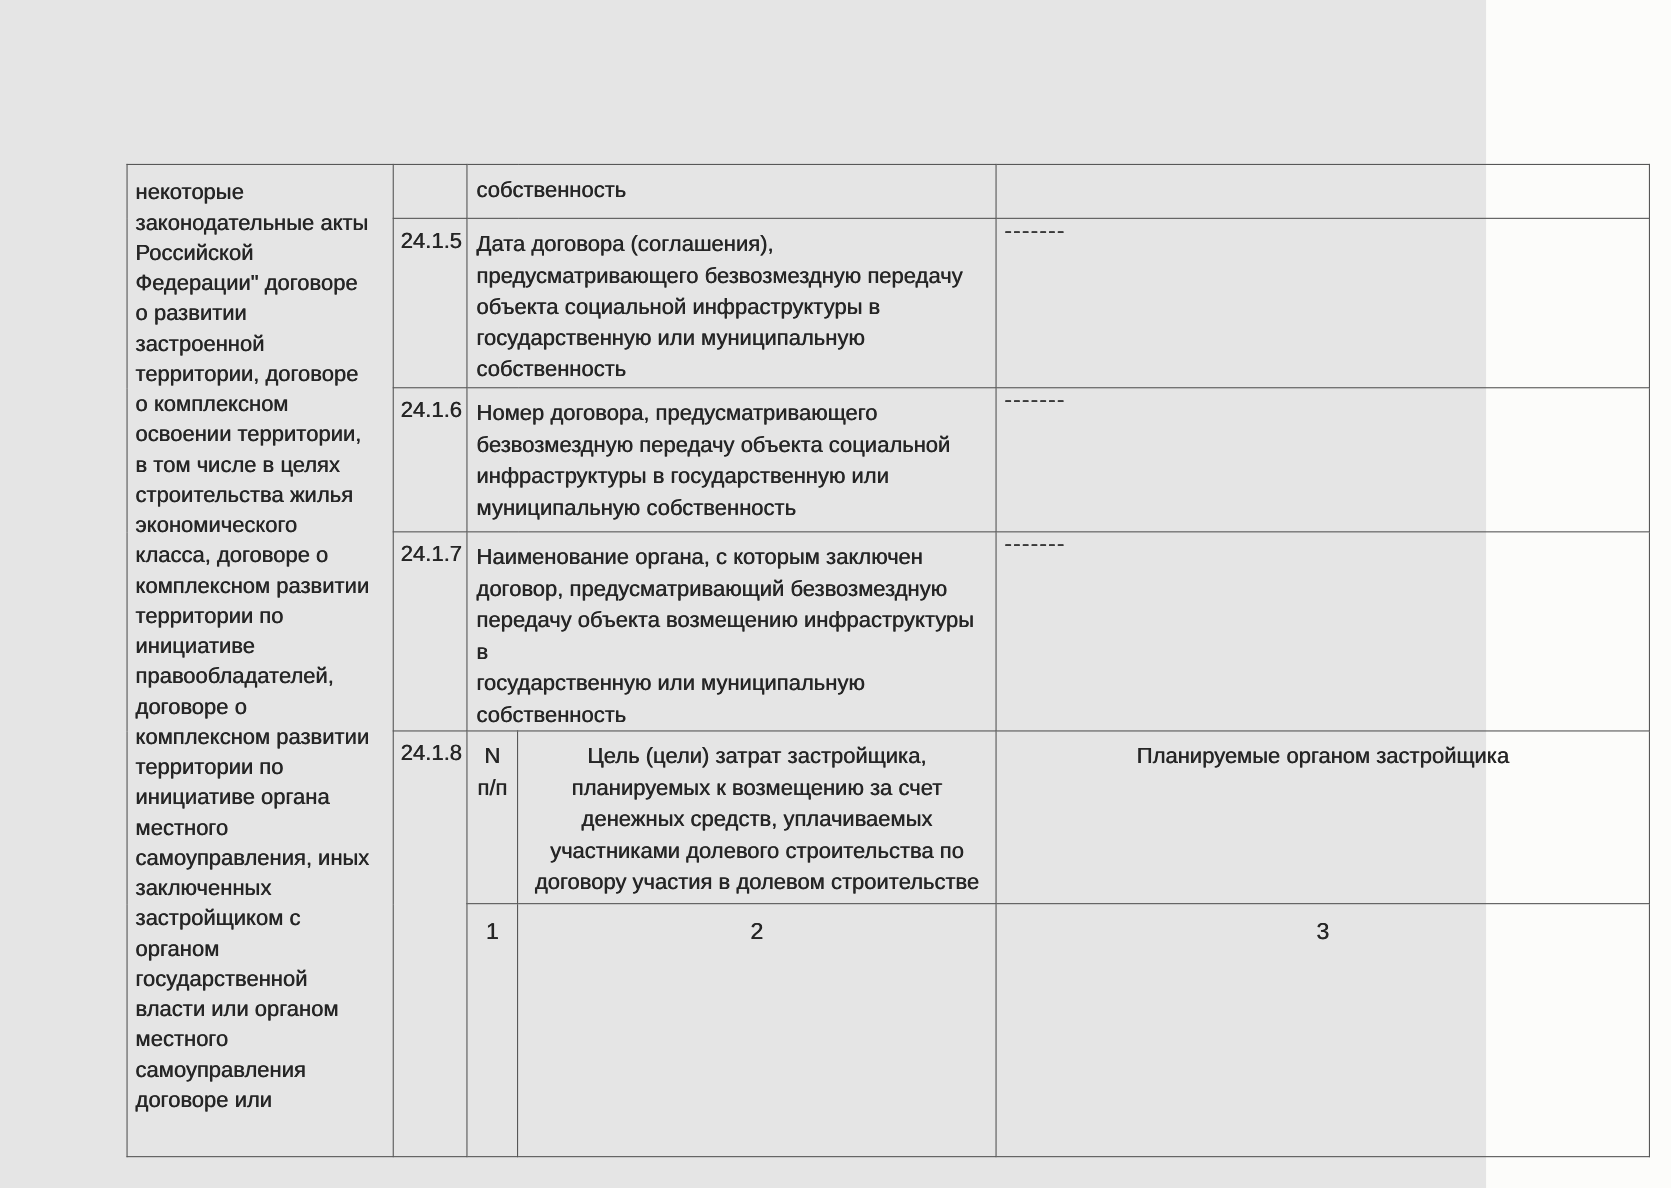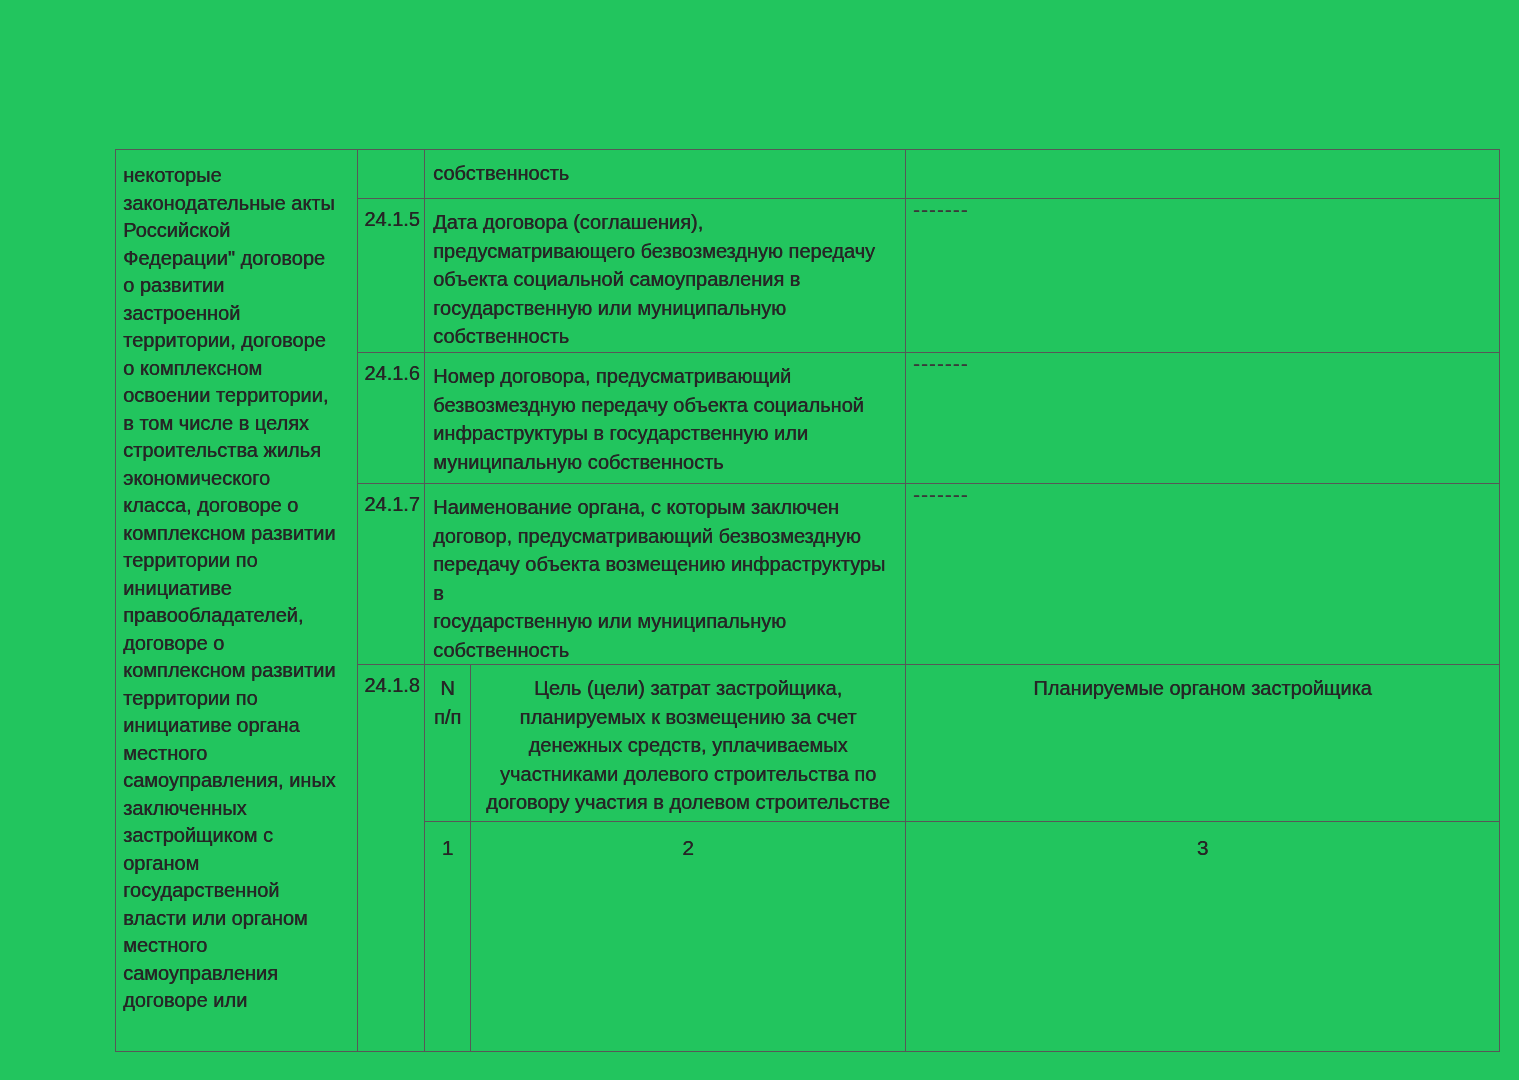--- a/index.html
+++ b/index.html
@@ -6,23 +6,23 @@
     margin: 0;
     padding: 0;
     width: 1519px;
     height: 1080px;
     background: #fcfcfa;
     overflow: hidden;
     font-family: "Liberation Sans", "DejaVu Sans", sans-serif;
   }
   .page {
     position: relative;
-    width: 1519px;
+    width: 1351px;
     height: 1080px;
-    background: #22c55e;
+    background: #e5e5e5;
   }
   table.doc-table {
     position: absolute;
     left: 115px;
     top: 149px;
     width: 1384px;
     height: 873px;
     border-collapse: collapse;
     table-layout: fixed;
     color: #262626;
@@ -115,29 +115,29 @@
 договоре или</td>
       <td class="num-cell"></td>
       <td class="desc-cell" colspan="2">собственность</td>
       <td class="val-cell"></td>
     </tr>
 
     <tr style="height:154px">
       <td class="num-cell">24.1.5</td>
       <td class="desc-cell" colspan="2">Дата договора (соглашения),
 предусматривающего безвозмездную передачу
-объекта социальной самоуправления в
+объекта социальной инфраструктуры в
 государственную или муниципальную
 собственность</td>
       <td class="val-cell">-------</td>
     </tr>
 
     <tr style="height:131px">
       <td class="num-cell">24.1.6</td>
-      <td class="desc-cell" colspan="2">Номер договора, предусматривающий
+      <td class="desc-cell" colspan="2">Номер договора, предусматривающего
 безвозмездную передачу объекта социальной
 инфраструктуры в государственную или
 муниципальную собственность</td>
       <td class="val-cell">-------</td>
     </tr>
 
     <tr style="height:152px">
       <td class="num-cell">24.1.7</td>
       <td class="desc-cell" colspan="2">Наименование органа, с которым заключен
 договор, предусматривающий безвозмездную

